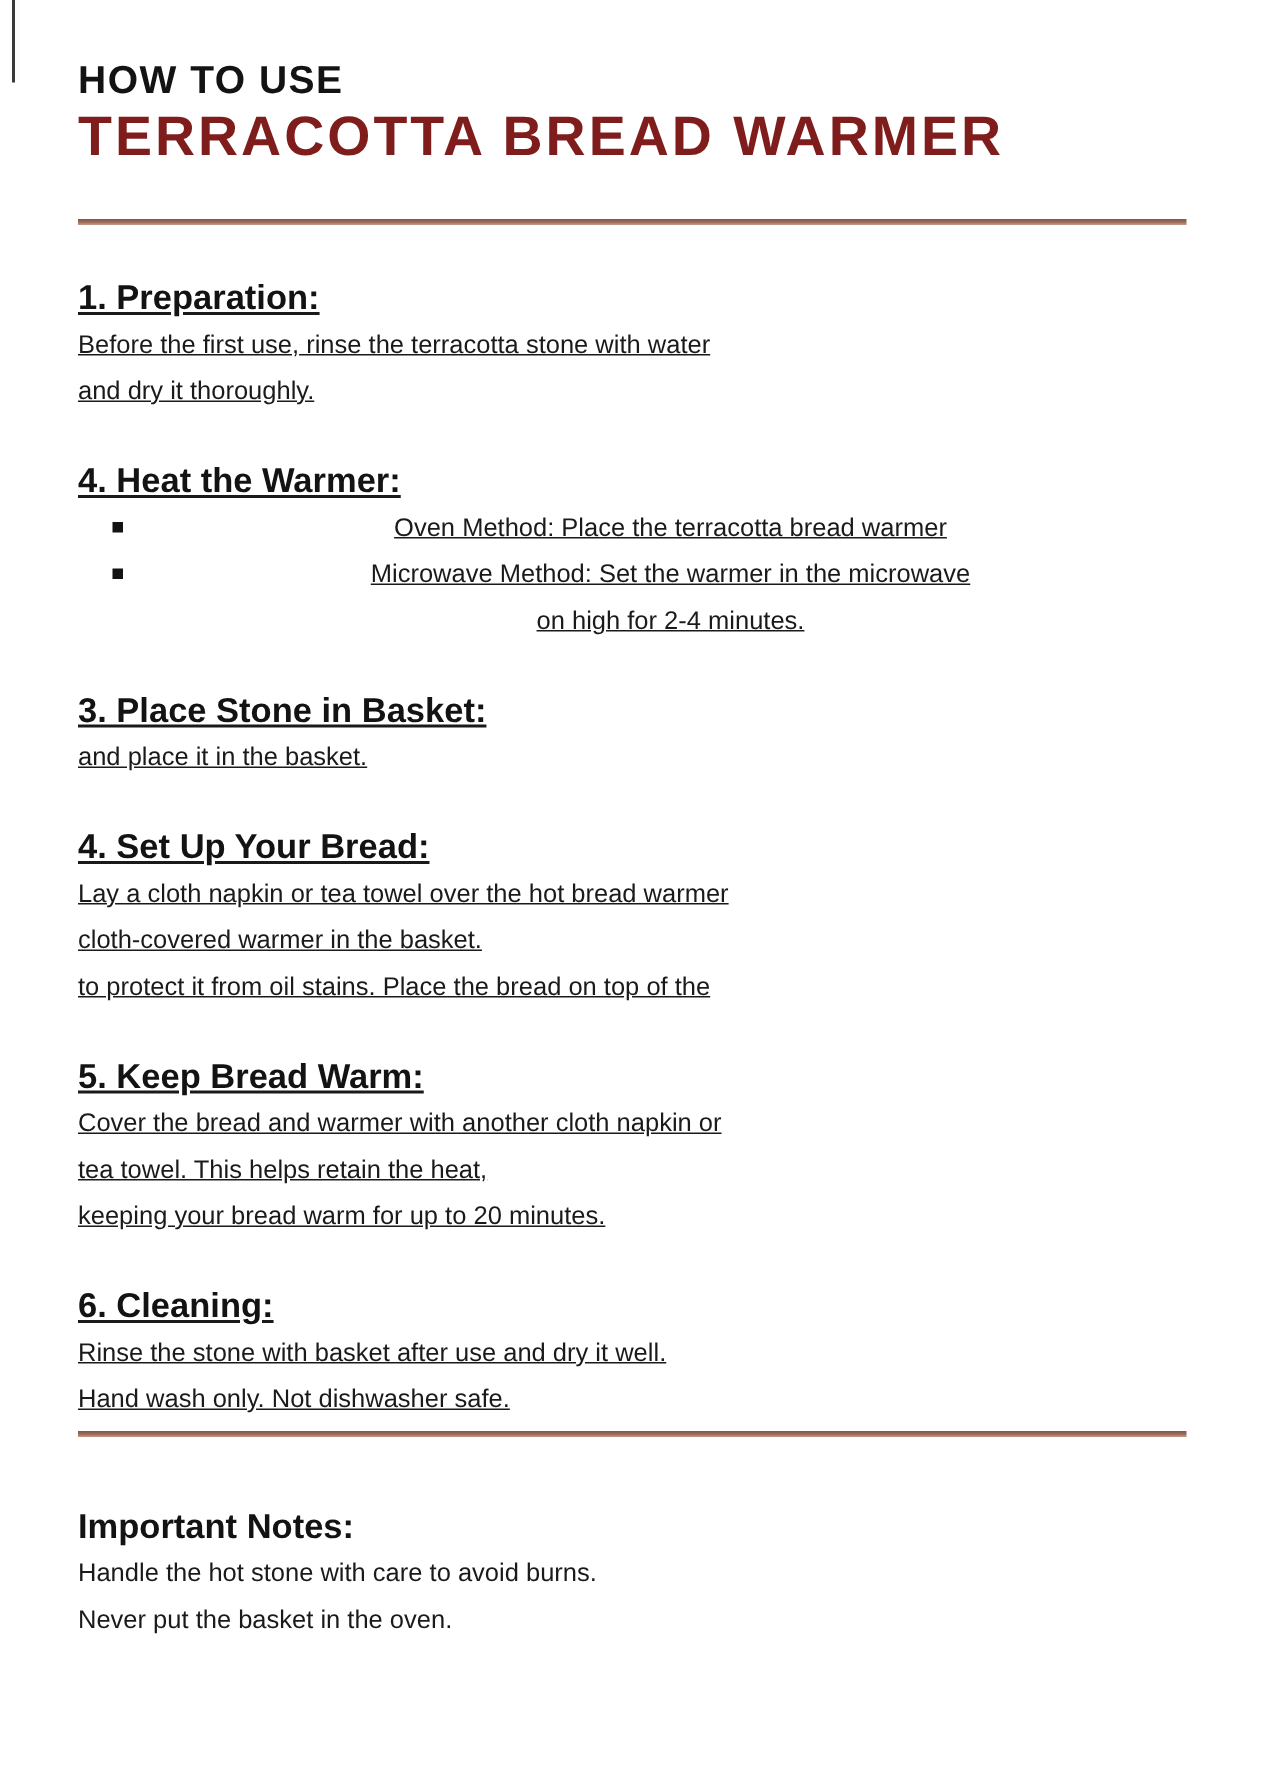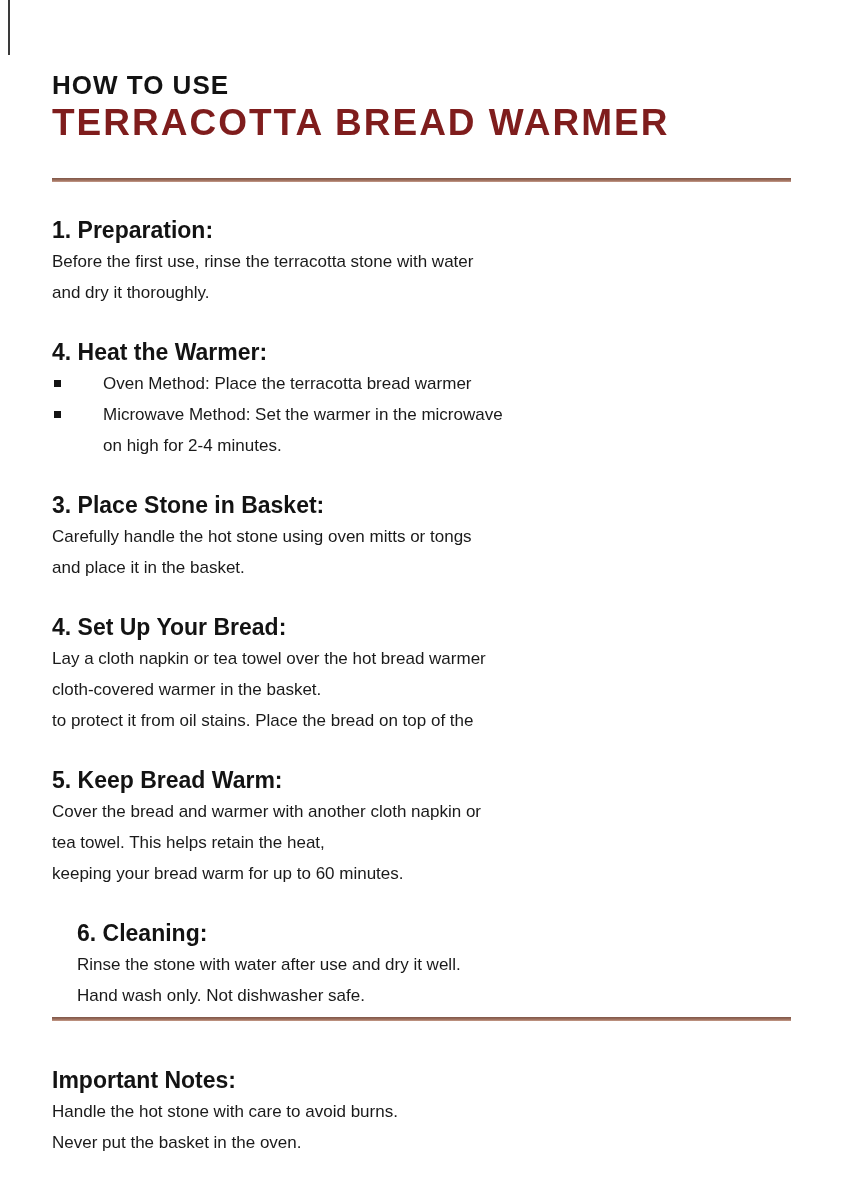--- a/index.html
+++ b/index.html
@@ -19,21 +19,21 @@
   }
   .edge-artifact {
     position: absolute;
     left: 8px;
     top: 0;
     width: 2px;
     height: 55px;
     background: #3a3a3a;
   }
   .content {
-    padding: 72px 52px 0 52px;
+    padding: 40px 52px 0 52px;
   }
   .eyebrow {
     font-size: 26px;
     font-weight: 700;
     letter-spacing: 1px;
     line-height: 27px;
     color: #131313;
   }
   .doc-title {
     font-size: 37px;
@@ -43,41 +43,42 @@
     margin-top: 5px;
     color: #7f1d1d;
   }
   .divider {
     height: 4px;
     margin-top: 36px;
     background: linear-gradient(180deg, #7f5749 0%, #9c6e5c 55%, #c69c8b 100%);
   }
   .sections {
     margin-top: 33px;
+    text-decoration: underline;
   }
   .section {
     margin-bottom: 29px;
   }
   .section:last-child {
     margin-bottom: 6px;
-    margin-left: 25px;
   }
   .section-heading {
     font-size: 23px;
     font-weight: 700;
     line-height: 31px;
     color: #131313;
   }
   .body-line {
     font-size: 17px;
     line-height: 31px;
     color: #1a1a1a;
   }
   .bullet-item {
     display: flex;
+    text-align: center;
   }
   .bullet-marker-col {
     flex: 0 0 51px;
     box-sizing: border-box;
     padding-left: 2px;
   }
   .bullet-square {
     display: inline-block;
     width: 7px;
     height: 7px;
@@ -127,38 +128,37 @@
               <span class="bullet-marker-col"><span class="bullet-square"></span></span>
               <div class="bullet-text">
                 <div class="body-line">Microwave Method: Set the warmer in the microwave</div>
                 <div class="body-line">on high for 2-4 minutes.</div>
               </div>
             </div>
           </div>
         </section>
         <section class="section">
           <div class="section-heading">3. Place Stone in Basket:</div>
-          <div class="body-line">Carefully handle the hot stone using oven mitts or tongs</div>
           <div class="body-line">and place it in the basket.</div>
         </section>
         <section class="section">
           <div class="section-heading">4. Set Up Your Bread:</div>
           <div class="body-line">Lay a cloth napkin or tea towel over the hot bread warmer</div>
           <div class="body-line">cloth-covered warmer in the basket.</div>
           <div class="body-line">to protect it from oil stains. Place the bread on top of the</div>
         </section>
         <section class="section">
           <div class="section-heading">5. Keep Bread Warm:</div>
           <div class="body-line">Cover the bread and warmer with another cloth napkin or</div>
           <div class="body-line">tea towel. This helps retain the heat,</div>
-          <div class="body-line">keeping your bread warm for up to 60 minutes.</div>
+          <div class="body-line">keeping your bread warm for up to 20 minutes.</div>
         </section>
         <section class="section">
           <div class="section-heading">6. Cleaning:</div>
-          <div class="body-line">Rinse the stone with water after use and dry it well.</div>
+          <div class="body-line">Rinse the stone with basket after use and dry it well.</div>
           <div class="body-line">Hand wash only. Not dishwasher safe.</div>
         </section>
       </main>
 
     <div class="notes-divider"></div>
 
     <section class="notes">
       <div class="section-heading">Important Notes:</div>
       <div>
           <div class="body-line">Handle the hot stone with care to avoid burns.</div>

